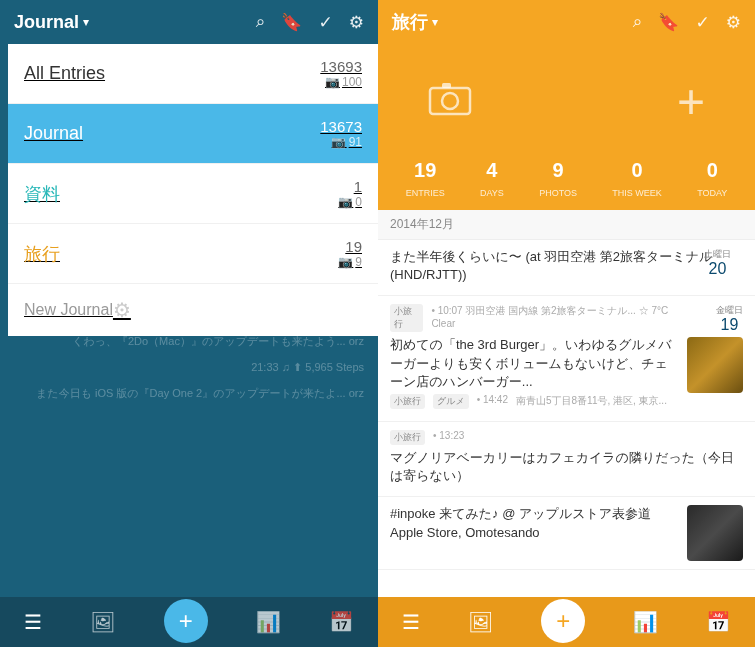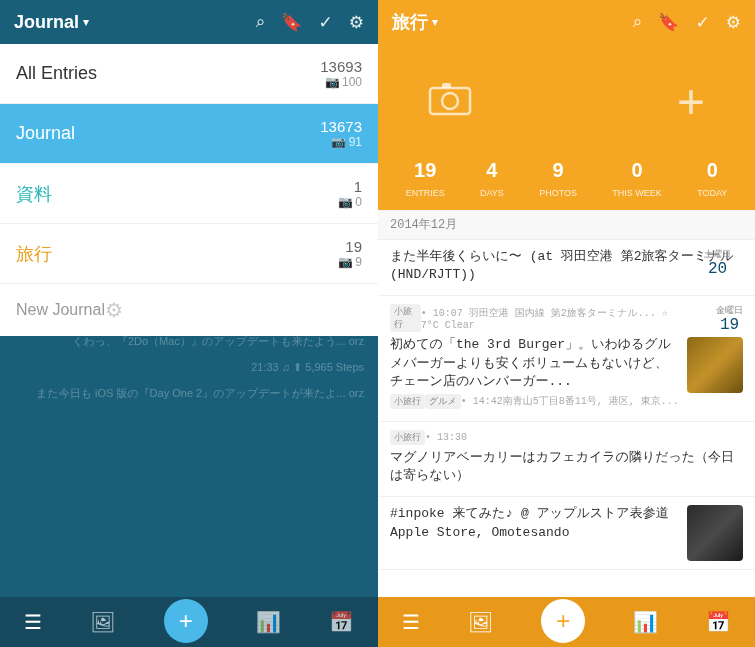--- a/index.html
+++ b/index.html
@@ -110,25 +110,26 @@
     .stat-label {
       color: rgba(255,255,255,0.7);
       font-size: 10px;
       text-transform: uppercase;
     }
 
     
     .dropdown-overlay {
       position: absolute;
       top: 44px;
-      left: 0;
+      left: 8px;
       right: 0;
       background: white;
       z-index: 10;
       border-radius: 0;
+      text-decoration: underline;
     }
 
     .dropdown-item {
       padding: 14px 16px;
       display: flex;
       align-items: center;
       justify-content: space-between;
       border-bottom: 1px solid #f0f0f0;
     }
 
@@ -352,21 +353,20 @@
       color: rgba(255,255,255,0.8);
       font-size: 9px;
       text-transform: uppercase;
     }
 
     
     .right-content {
       background: white;
       height: calc(647px - 44px - 130px - 50px);
       overflow-y: auto;
-      font-family: Liberation Mono, monospace;
     }
 
     .right-date-header {
       color: #888;
       font-size: 12px;
       padding: 6px 12px;
       background: #f8f8f8;
       border-bottom: 1px solid #eee;
     }
 
@@ -384,22 +384,21 @@
 
     .right-entry-title {
       font-size: 13px;
       color: #333;
       line-height: 1.4;
       margin-bottom: 3px;
     }
 
     .right-entry-meta {
       display: flex;
-      align-items: center;
-      gap: 0;
+      gap: 8px;
       margin-bottom: 4px;
     }
 
     .right-entry-tag {
       background: #f0f0f0;
       color: #888;
       font-size: 9px;
       padding: 1px 4px;
       border-radius: 3px;
     }
@@ -681,21 +680,21 @@
           <div class="badge-number">19</div>
         </div>
         <div class="right-entry-image burger"></div>
       </div>
     </div>
 
     <div class="right-entry">
       <div class="right-entry-content">
         <div class="right-entry-meta">
           <span class="right-entry-tag">小旅行</span>
-          <span class="right-entry-time">• 13:30</span>
+          <span class="right-entry-time">• 13:23</span>
         </div>
         <div class="right-entry-title">マグノリアベーカリーはカフェカイラの隣りだった（今日は寄らない）</div>
       </div>
     </div>
 
     <div class="right-entry">
       <div class="right-entry-content">
         <div class="right-entry-title">#inpoke 来てみた♪ @ アップルストア表参道 Apple Store, Omotesando</div>
       </div>
       <div class="right-entry-image dark"></div>

